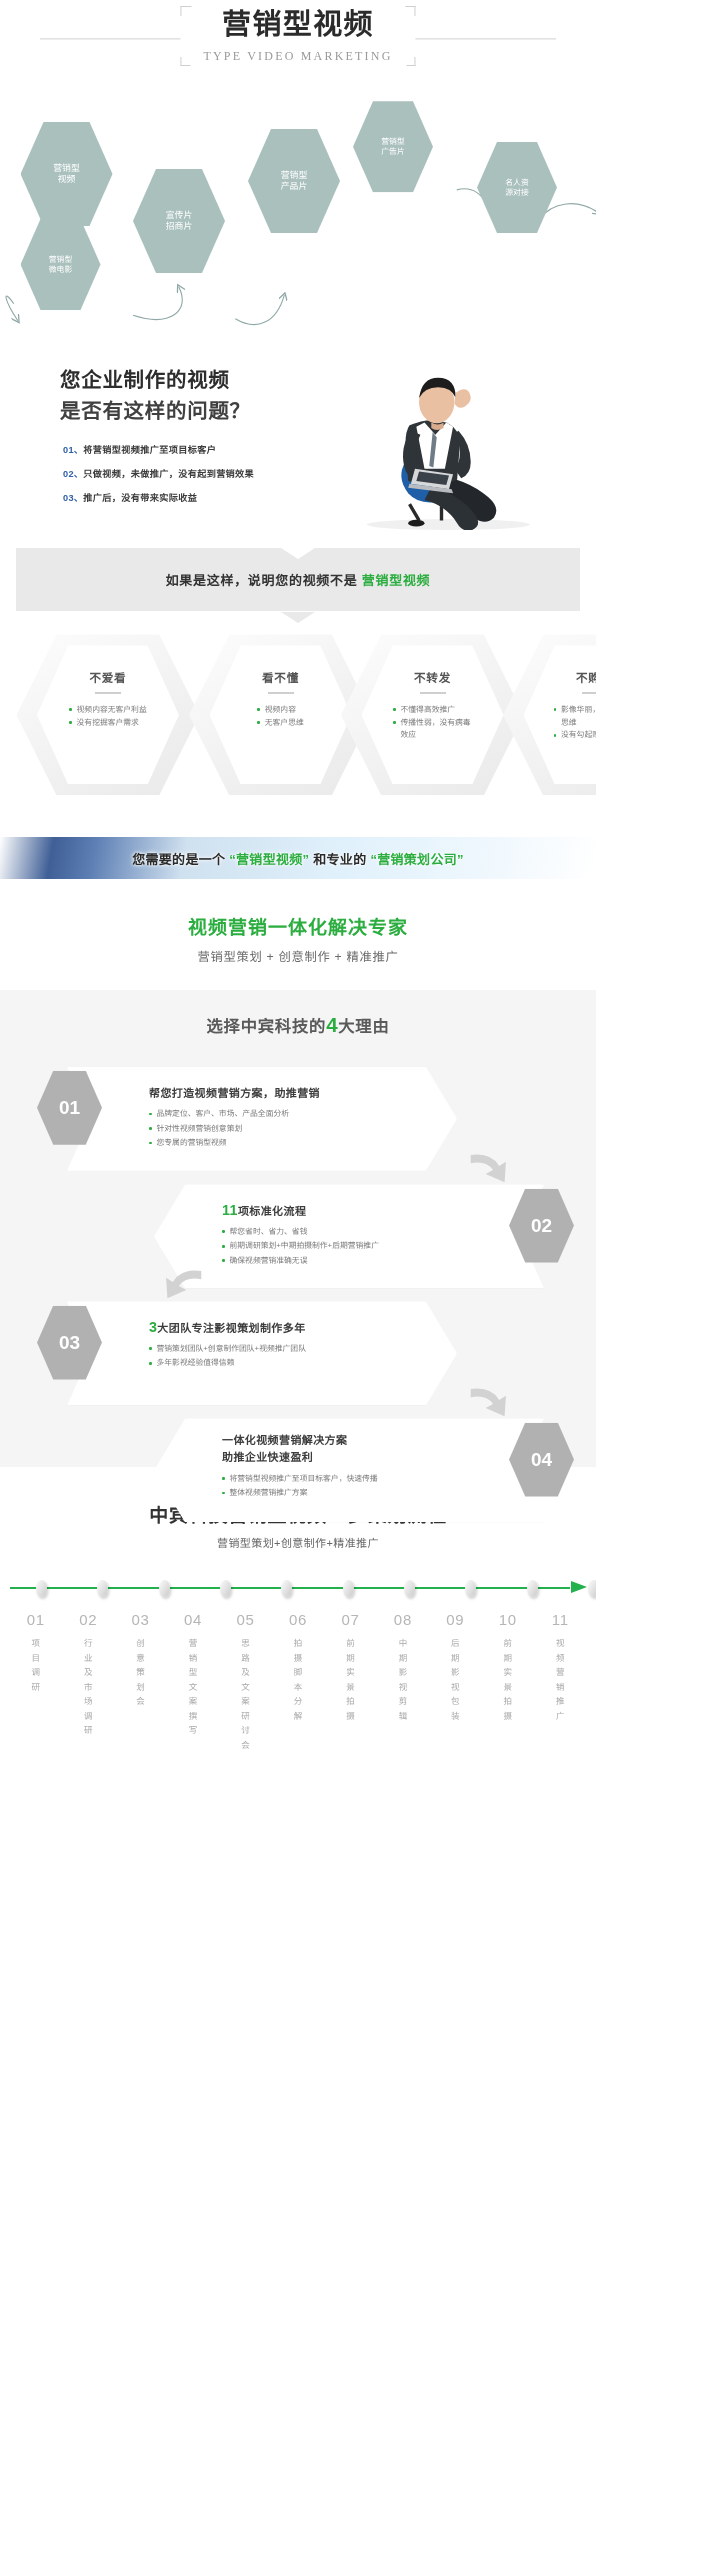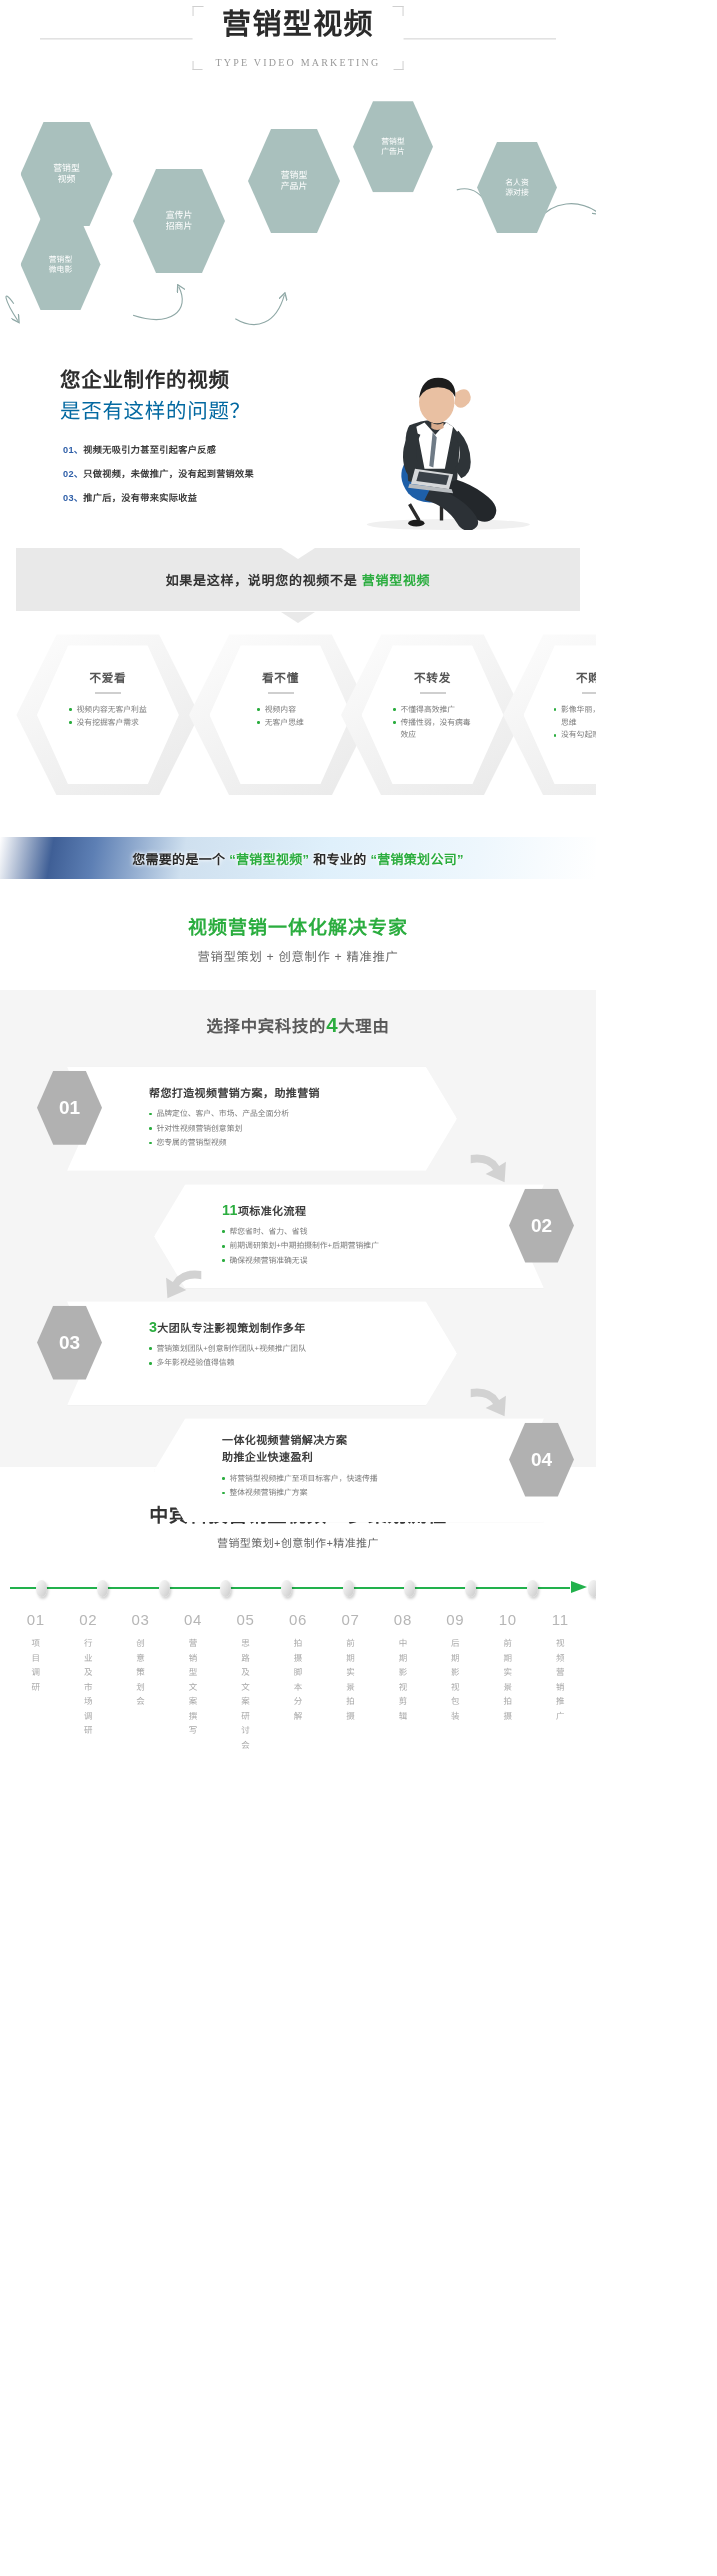--- a/index.html
+++ b/index.html
@@ -28,23 +28,23 @@
   .hdr-box::before { left: 0; top: 0; border-left: 0.7px solid #cfcfcf; border-top: 0.7px solid #cfcfcf; }
   .hdr-box::after  { right: 0; top: 0; border-right: 0.7px solid #cfcfcf; border-top: 0.7px solid #cfcfcf; }
   .hdr-box > .c3 { left: 0; bottom: 0; border-left: 0.7px solid #cfcfcf; border-bottom: 0.7px solid #cfcfcf; }
   .hdr-box > .c4 { right: 0; bottom: 0; border-right: 0.7px solid #cfcfcf; border-bottom: 0.7px solid #cfcfcf; }
   .hdr-zh {
     font-size: 29px; font-weight: 700; letter-spacing: 1.4px;
     color: #2b2b2b; line-height: 1.12;
     font-family: "DejaVu Sans", "Liberation Sans", sans-serif;
   }
   .hdr-en {
-    font-size: 10px; letter-spacing: 2.2px; color: #9a9a9a;
+    font-size: 12px; letter-spacing: 2.2px; color: #9a9a9a;
     font-family: "Liberation Serif", "DejaVu Serif", serif;
-    margin-top: 16px;
+    margin-top: 8px;
   }
 
   
   .hexmap { position: relative; height: 259px; }
   .hex {
     position: absolute;
     background: #a9c0bd;
     clip-path: polygon(25% 0%, 75% 0%, 100% 50%, 75% 100%, 25% 100%, 0% 50%);
     display: flex; align-items: center; justify-content: center;
     text-align: center; color: #ffffff;
@@ -55,21 +55,21 @@
   .hex.small { width: 80px; height: 91px; font-size: 7.8px; }
   .arrow-svg { position: absolute; left: 0; top: 0; pointer-events: none; }
 
   
   .problem { position: relative; height: 184px; padding: 15px 0 0 0; }
   .p-title1 {
     font-size: 20.5px; font-weight: 700; color: #2d2d2d; letter-spacing: 0.7px;
     margin-left: 60px;
   }
   .p-title2 {
-    font-size: 20.5px; font-weight: 400; color: #0369a1; letter-spacing: 0.7px;
+    font-size: 20.5px; font-weight: 700; color: #404040; letter-spacing: 0.7px;
     margin: 1.4px 0 0 60px;
   }
   .p-list { margin: 17.7px 0 0 63px; }
   .p-item { font-size: 9.2px; color: #3c3c3c; font-weight: 700; margin-bottom: 10.2px; letter-spacing: 0.3px; }
   .p-item i { color: #2f5fa8; font-style: normal; font-weight: 700; }
   .p-photo {
     position: absolute; right: 42px; top: 12.3px; width: 225px; height: 170px;
   }
 
   
@@ -250,21 +250,21 @@
         <span style="white-space: pre-line;">视频营
 销包年
 服务</span>
       </div>
   </div>
 
   <div class="problem">
     <div class="p-title1">您企业制作的视频</div>
     <div class="p-title2">是否有这样的问题？</div>
     <div class="p-list">
-      <div class="p-item"><i>01、</i><span>视频无吸引力甚至引起客户反感</span></div>
+      <div class="p-item"><i>01、</i><span>将营销型视频推广至项目标客户</span></div>
       <div class="p-item"><i>02、</i><span>只做视频，未做推广，没有起到营销效果</span></div>
       <div class="p-item"><i>03、</i><span>推广后，没有带来实际收益</span></div>
     </div>
 
     <svg class="p-photo" viewBox="0 0 330 250">
       <ellipse cx="175" cy="242" rx="120" ry="8" fill="#f0f0f0"></ellipse>
 
       <path d="M118 212 L132 236 M212 212 L198 236 M165 188 L165 236" stroke="#2b2b2b" stroke-width="5" fill="none"></path>
       <ellipse cx="128" cy="240" rx="12" ry="5" fill="#1c1c1c"></ellipse>
       <ellipse cx="202" cy="240" rx="12" ry="5" fill="#1c1c1c"></ellipse>

